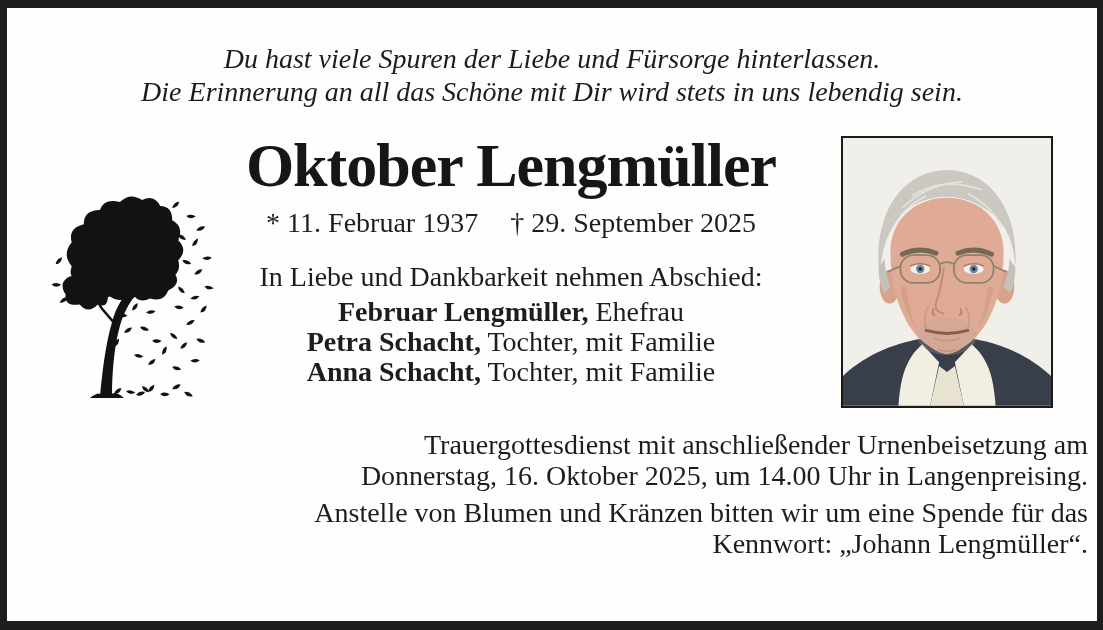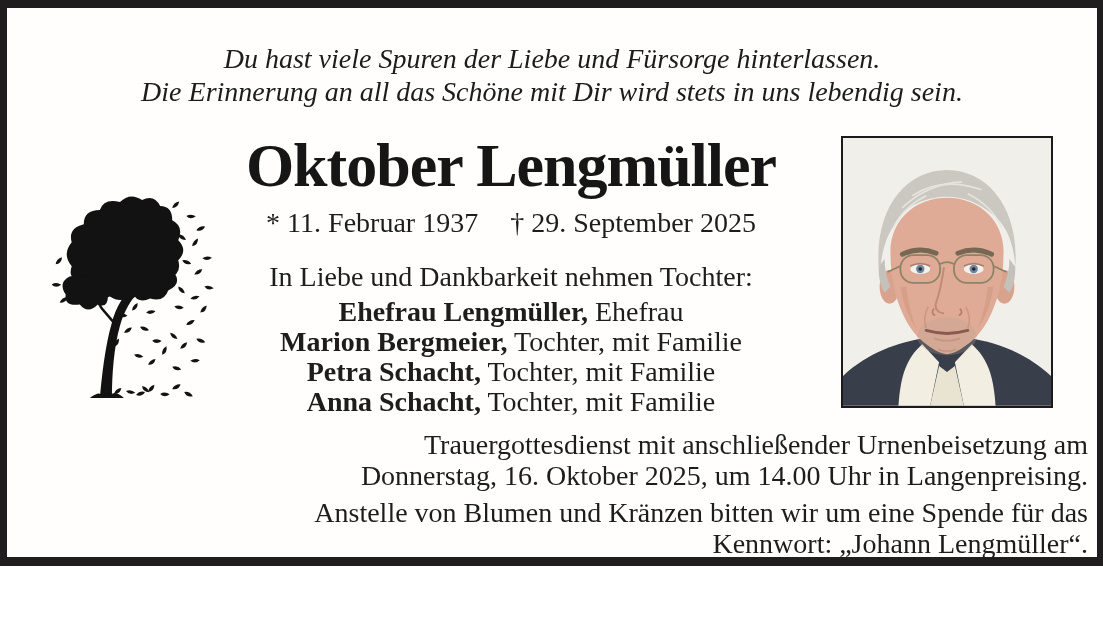--- a/index.html
+++ b/index.html
@@ -3,21 +3,21 @@
 <meta charset="utf-8">
 <style>
   html, body {
     margin: 0;
     padding: 0;
     background: #ffffff;
   }
   .page {
     position: relative;
     width: 1103px;
-    height: 566px;
+    height: 630px;
     background: #ffffff;
     font-family: "Liberation Serif", "DejaVu Serif", serif;
     color: #1d1d1d;
     overflow: hidden;
   }
   .frame {
     position: absolute;
     inset: 0;
     box-sizing: border-box;
     border-style: solid;
@@ -245,24 +245,23 @@
         <path d="M92,202 Q105,207 118,202" stroke="#c79180" stroke-width="2" fill="none" opacity="0.8"></path>
         <path d="M96,213 Q105,217 114,213" stroke="#bd8872" stroke-width="1.5" fill="none" opacity="0.6"></path>
       </svg>
     </div>
 
     <div class="center-block">
       <h1 class="name">Oktober Lengmüller</h1>
       <div class="dates">
         <span>* 11. Februar 1937</span><span class="date-gap"></span><span>† 29. September 2025</span>
       </div>
-      <div class="intro">In Liebe und Dankbarkeit nehmen Tochter:</div>
+      <div class="intro">In Liebe und Dankbarkeit nehmen Abschied:</div>
       <div class="mourners">
-        <div class="mourner"><b>Ehefrau Lengmüller,</b><span> Ehefrau</span></div>
-        <div class="mourner"><b>Marion Bergmeier,</b><span> Tochter, mit Familie</span></div>
+        <div class="mourner"><b>Februar Lengmüller,</b><span> Ehefrau</span></div>
         <div class="mourner"><b>Petra Schacht,</b><span> Tochter, mit Familie</span></div>
         <div class="mourner"><b>Anna Schacht,</b><span> Tochter, mit Familie</span></div>
       </div>
     </div>
 
     <div class="service">
       <div>Trauergottesdienst mit anschließender Urnenbeisetzung am</div>
       <div>Donnerstag, 16. Oktober 2025, um 14.00 Uhr in Langenpreising.</div>
     </div>
 

